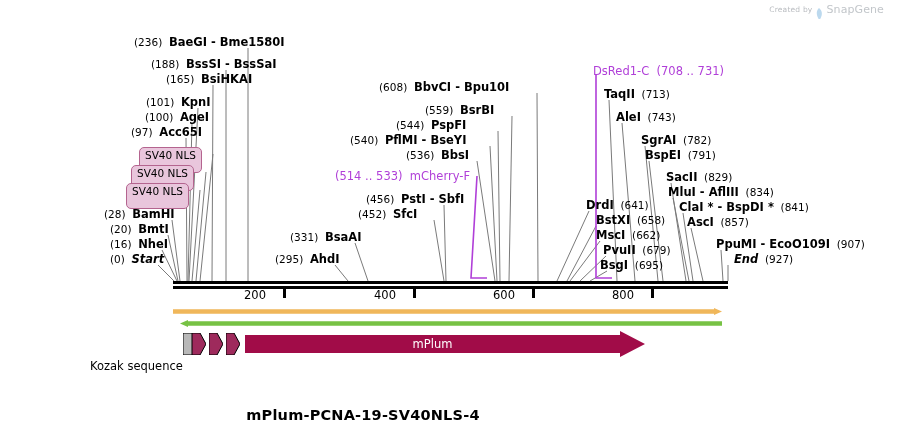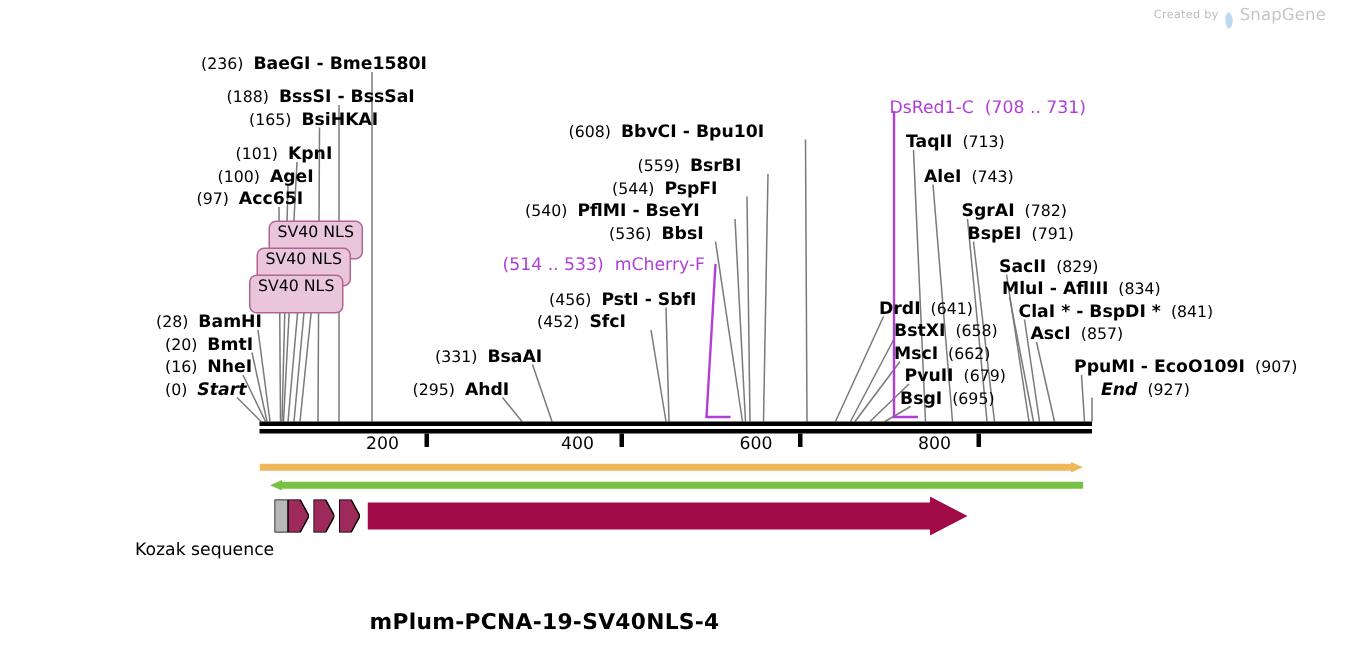--- a/index.html
+++ b/index.html
@@ -18,21 +18,21 @@
   .lbl{position:absolute;white-space:nowrap;font-size:11.5px;color:#000;line-height:12px;}
   .lbl .pos{font-weight:normal;font-size:10.5px;color:#000;}
   .lbl .nm{font-weight:bold;font-size:11.5px;}
   .lbl .it{font-weight:bold;font-style:italic;font-size:11.5px;}
   .lbl .dash{font-weight:bold;}
   .lbl.purple,.lbl.purple .pos,.lbl.purple .nm{color:#b03fd8;font-weight:normal;text-align:center;}
 
   
   .pill{position:absolute;height:26px;line-height:14px;border:1px solid #b4648f;
         background:#e9c6dc;border-radius:5px;font-size:10.5px;color:#000;
-        padding:0 5px;white-space:nowrap;box-sizing:border-box;margin-left:40px;}
+        padding:0 5px;white-space:nowrap;box-sizing:border-box;}
 
   
   #leader-lines{position:absolute;left:0;top:0;width:902px;height:447px;}
 
   
   #sequence-ruler{position:absolute;left:173px;top:281px;width:555px;height:8px;}
   #sequence-ruler .bar1{position:absolute;left:0;top:0;width:100%;height:3px;background:#000;}
   #sequence-ruler .bar2{position:absolute;left:0;top:5px;width:100%;height:3px;background:#000;}
   .tick{position:absolute;width:3px;height:9px;background:#000;top:289px;}
   .ticklabel{position:absolute;font-size:11.5px;color:#000;top:288px;transform:translateX(-100%);
@@ -114,34 +114,34 @@
     <g stroke="#b03fd8" stroke-width="1.6" fill="none">
       <path d="M477 176 L471 278 L487 278"></path>
       <path d="M596 74 L596 278 L612 278"></path>
     </g>
   </svg>
 
   <div id="enzyme-label-layer">
       <div class="lbl" style="left: 134px; top: 36px;"><span class="pos">(236)&nbsp;&nbsp;</span><span class="nm">BaeGI</span><span class="dash">&nbsp;-&nbsp;</span><span class="nm">Bme1580I</span></div>
       <div class="lbl" style="left: 151px; top: 58px;"><span class="pos">(188)&nbsp;&nbsp;</span><span class="nm">BssSI</span><span class="dash">&nbsp;-&nbsp;</span><span class="nm">BssSaI</span></div>
       <div class="lbl" style="left: 166px; top: 73px;"><span class="pos">(165)&nbsp;&nbsp;</span><span class="nm">BsiHKAI</span></div>
-      <div class="lbl" style="left: 157px; top: 96px;"><span class="pos">(101)&nbsp;&nbsp;</span><span class="nm">KpnI</span></div>
+      <div class="lbl" style="left: 146px; top: 96px;"><span class="pos">(101)&nbsp;&nbsp;</span><span class="nm">KpnI</span></div>
       <div class="lbl" style="left: 145px; top: 111px;"><span class="pos">(100)&nbsp;&nbsp;</span><span class="nm">AgeI</span></div>
       <div class="lbl" style="left: 131px; top: 126px;"><span class="pos">(97)&nbsp;&nbsp;</span><span class="nm">Acc65I</span></div>
       <div class="lbl" style="left: 104px; top: 208px;"><span class="pos">(28)&nbsp;&nbsp;</span><span class="nm">BamHI</span></div>
       <div class="lbl" style="left: 110px; top: 223px;"><span class="pos">(20)&nbsp;&nbsp;</span><span class="nm">BmtI</span></div>
       <div class="lbl" style="left: 110px; top: 238px;"><span class="pos">(16)&nbsp;&nbsp;</span><span class="nm">NheI</span></div>
       <div class="lbl" style="left: 110px; top: 253px;"><span class="pos">(0)&nbsp;&nbsp;</span><span class="it">Start</span></div>
       <div class="lbl" style="left: 275px; top: 253px;"><span class="pos">(295)&nbsp;&nbsp;</span><span class="nm">AhdI</span></div>
       <div class="lbl" style="left: 290px; top: 231px;"><span class="pos">(331)&nbsp;&nbsp;</span><span class="nm">BsaAI</span></div>
       <div class="lbl" style="left: 358px; top: 208px;"><span class="pos">(452)&nbsp;&nbsp;</span><span class="nm">SfcI</span></div>
       <div class="lbl" style="left: 330px; top: 193px; margin-left: 36px;"><span class="pos">(456)&nbsp;&nbsp;</span><span class="nm">PstI</span><span class="dash">&nbsp;-&nbsp;</span><span class="nm">SbfI</span></div>
       <div class="lbl" style="left: 406px; top: 149px;"><span class="pos">(536)&nbsp;&nbsp;</span><span class="nm">BbsI</span></div>
       <div class="lbl" style="left: 350px; top: 134px;"><span class="pos">(540)&nbsp;&nbsp;</span><span class="nm">PflMI</span><span class="dash">&nbsp;-&nbsp;</span><span class="nm">BseYI</span></div>
-      <div class="lbl" style="left: 408px; top: 119px;"><span class="pos">(544)&nbsp;&nbsp;</span><span class="nm">PspFI</span></div>
+      <div class="lbl" style="left: 396px; top: 119px;"><span class="pos">(544)&nbsp;&nbsp;</span><span class="nm">PspFI</span></div>
       <div class="lbl" style="left: 425px; top: 104px;"><span class="pos">(559)&nbsp;&nbsp;</span><span class="nm">BsrBI</span></div>
       <div class="lbl" style="left: 379px; top: 81px;"><span class="pos">(608)&nbsp;&nbsp;</span><span class="nm">BbvCI</span><span class="dash">&nbsp;-&nbsp;</span><span class="nm">Bpu10I</span></div>
       <div class="lbl" style="left: 586px; top: 199px;"><span class="nm">DrdI</span><span class="pos">&nbsp;&nbsp;(641)</span></div>
       <div class="lbl" style="left: 596px; top: 214px;"><span class="nm">BstXI</span><span class="pos">&nbsp;&nbsp;(658)</span></div>
       <div class="lbl" style="left: 596px; top: 229px;"><span class="nm">MscI</span><span class="pos">&nbsp;&nbsp;(662)</span></div>
       <div class="lbl" style="left: 603px; top: 244px;"><span class="nm">PvuII</span><span class="pos">&nbsp;&nbsp;(679)</span></div>
       <div class="lbl" style="left: 600px; top: 259px;"><span class="nm">BsgI</span><span class="pos">&nbsp;&nbsp;(695)</span></div>
       <div class="lbl" style="left: 604px; top: 88px;"><span class="nm">TaqII</span><span class="pos">&nbsp;&nbsp;(713)</span></div>
       <div class="lbl" style="left: 616px; top: 111px;"><span class="nm">AleI</span><span class="pos">&nbsp;&nbsp;(743)</span></div>
       <div class="lbl" style="left: 641px; top: 134px;"><span class="nm">SgrAI</span><span class="pos">&nbsp;&nbsp;(782)</span></div>
@@ -196,18 +196,19 @@
   <svg id="nls-arrow-2" style="position:absolute;left:209px;top:333px;width:14px;height:22px;" viewBox="0 0 14 22">
     <path d="M0 0 H8 L14 11 L8 22 H0 Z" fill="#9e2a5c" stroke="#000" stroke-width="1"></path>
   </svg>
   <svg id="nls-arrow-3" style="position:absolute;left:226px;top:333px;width:14px;height:22px;" viewBox="0 0 14 22">
     <path d="M0 0 H8 L14 11 L8 22 H0 Z" fill="#9e2a5c" stroke="#000" stroke-width="1"></path>
   </svg>
 
   <svg id="mplum-cds" style="position:absolute;left:245px;top:331px;width:400px;height:26px;" viewBox="0 0 400 26" preserveAspectRatio="none">
     <path d="M0 4 H375 V0 L400 13 L375 26 V22 H0 Z" fill="#a10c48"></path>
   </svg>
+  <div id="mplum-cds-label" style="position:absolute;left:245px;top:331px;width:375px;height:26px;display:flex;align-items:center;justify-content:center;color:#fff;font-size:11.5px;">mPlum</div>
 
   <div id="kozak-label">Kozak sequence</div>
 
   <div id="plasmid-title">mPlum-PCNA-19-SV40NLS-4</div>
 
 </div>
 
 </body></html>

